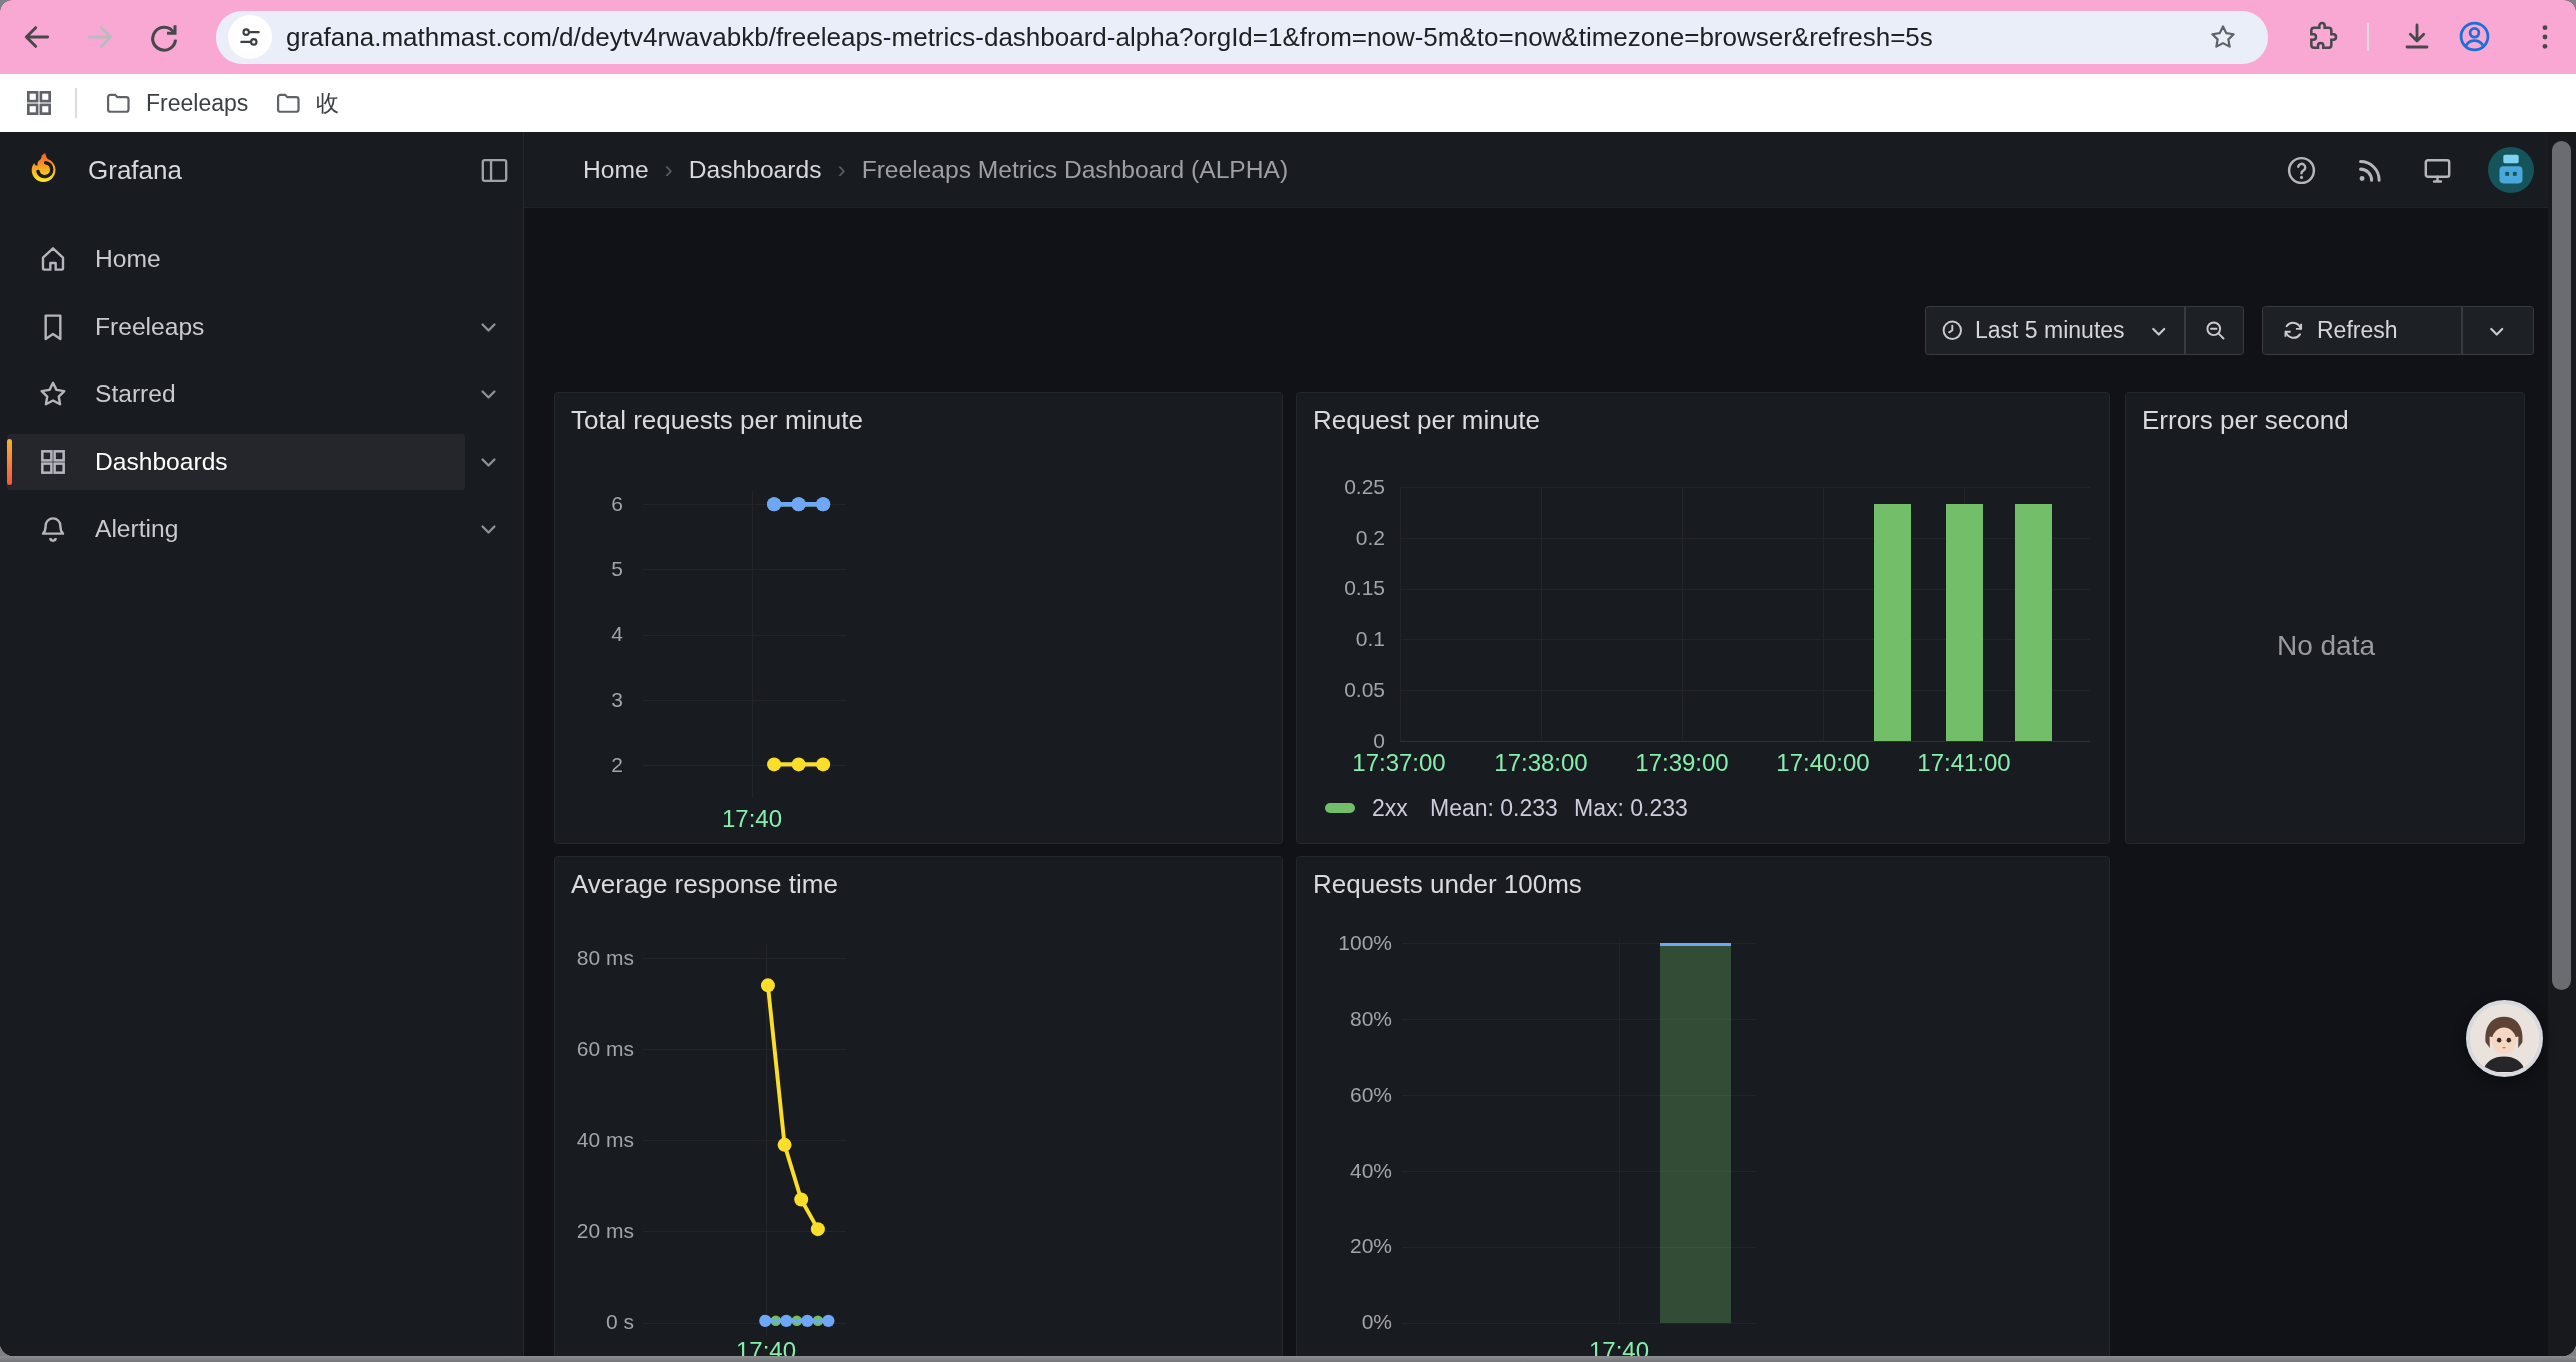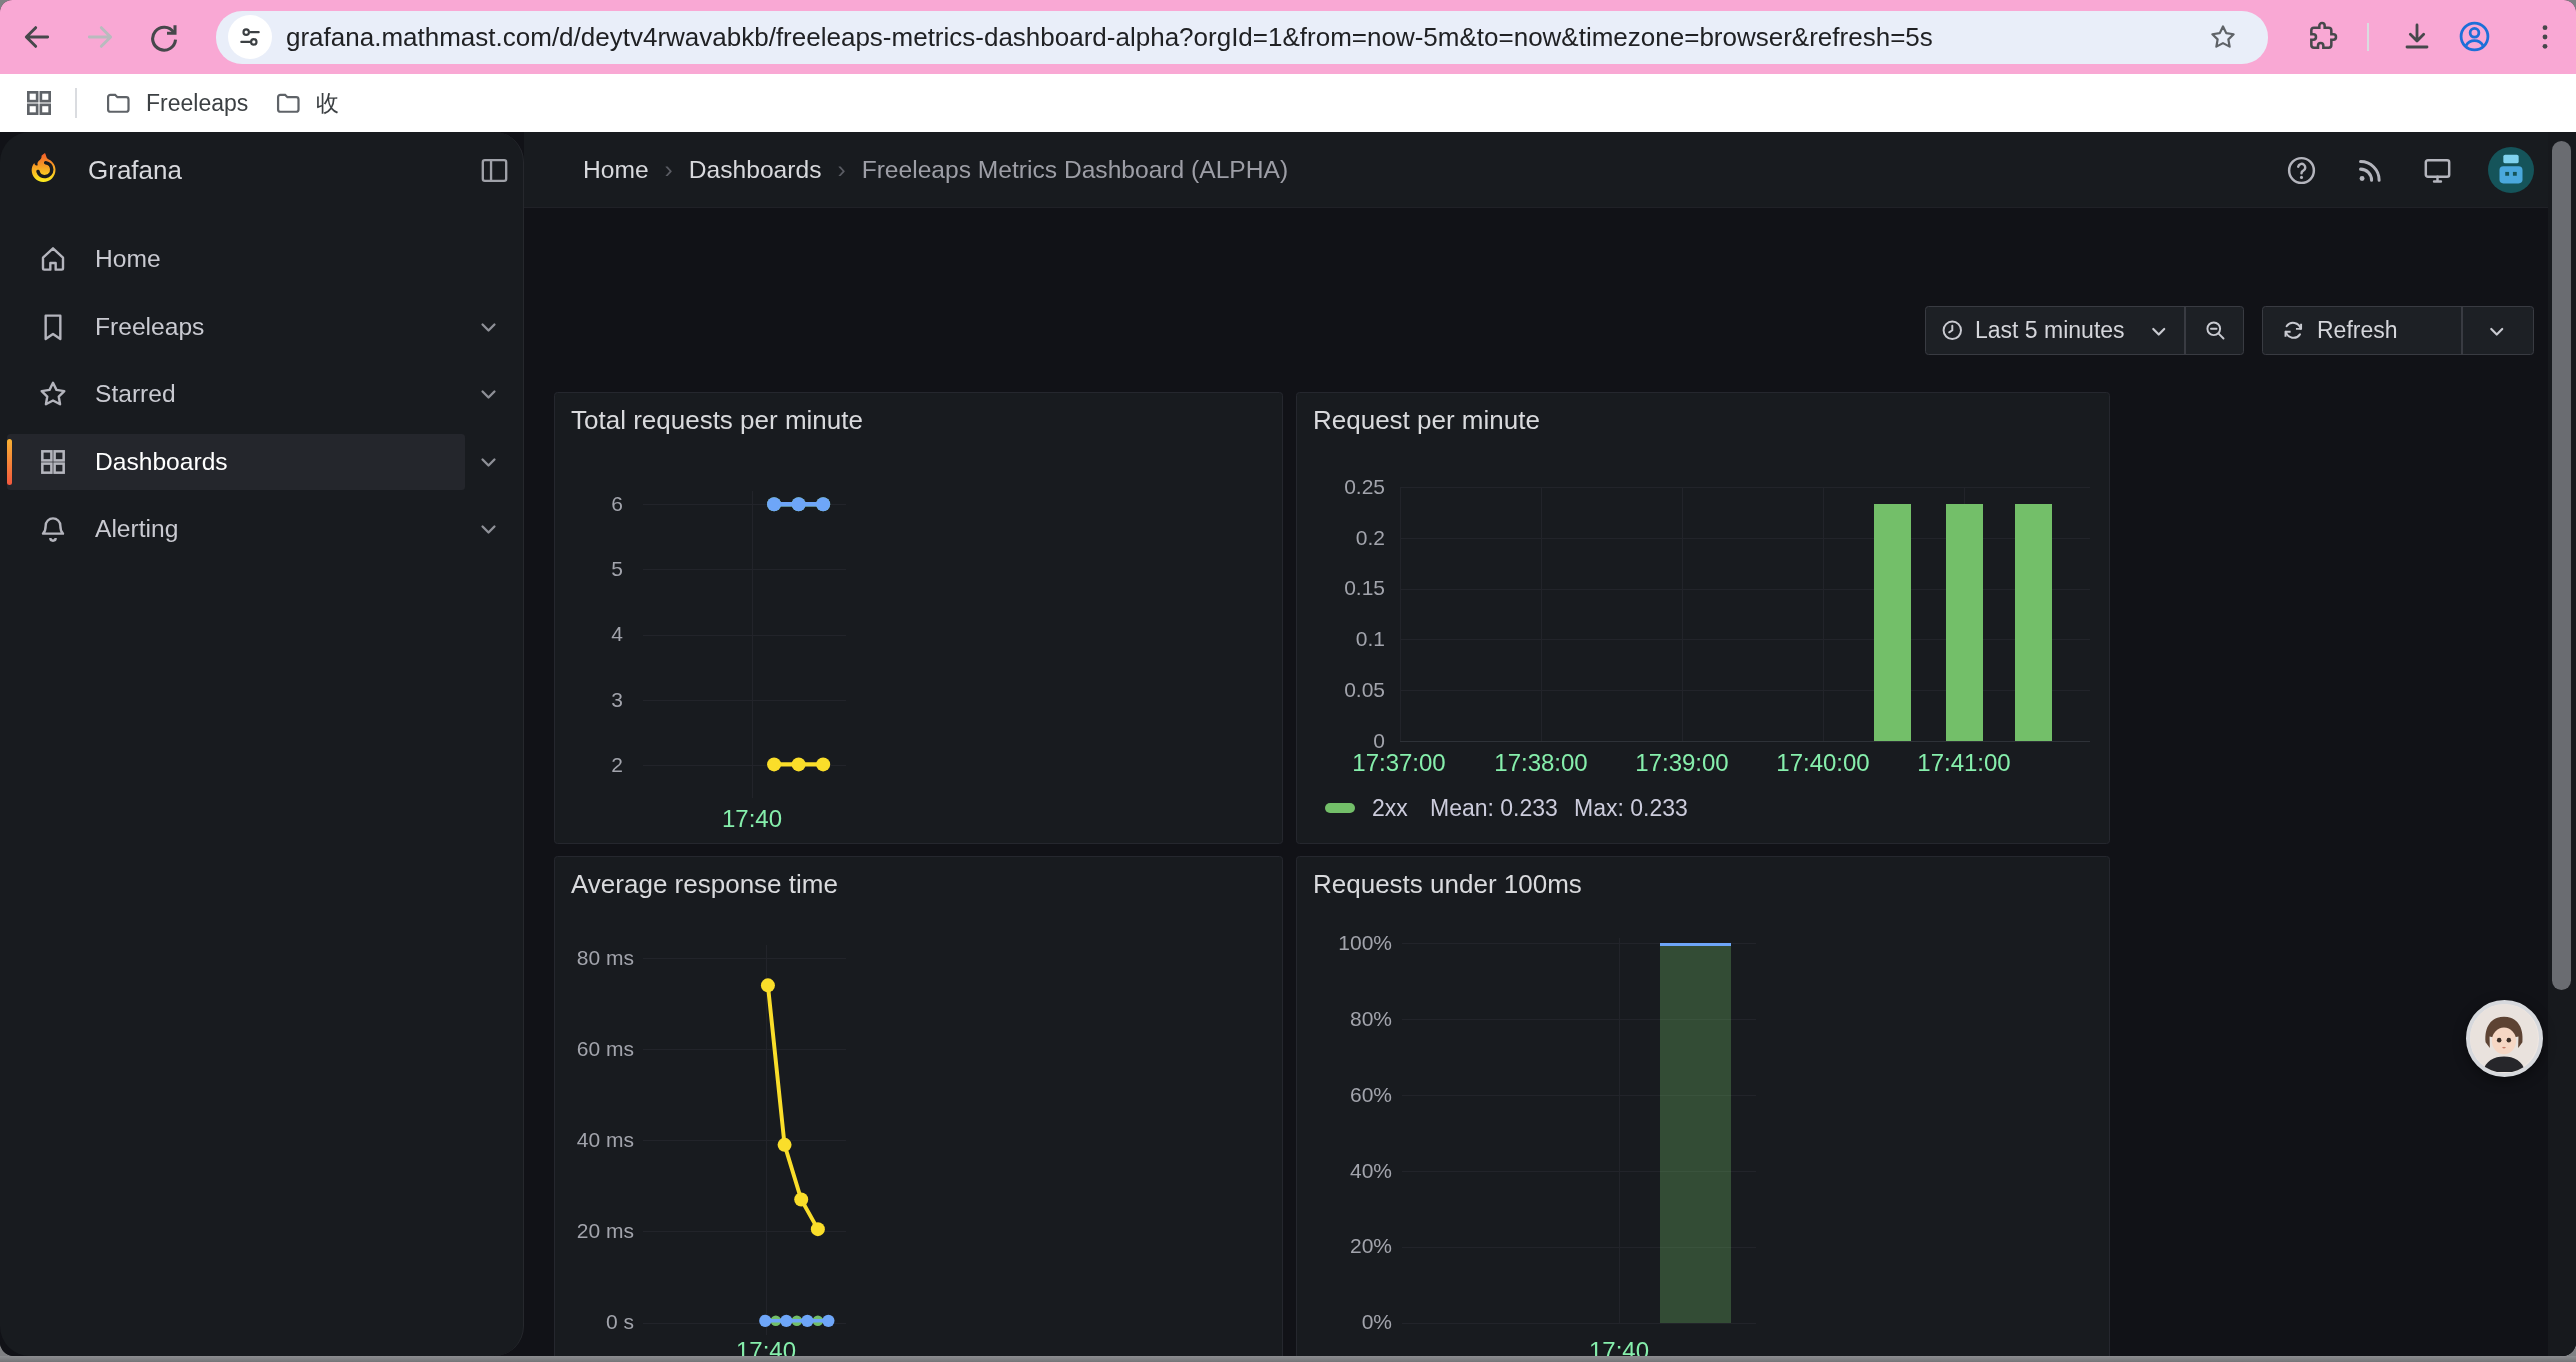--- a/index.html
+++ b/index.html
@@ -16,21 +16,21 @@
   #url-pill { left:216px; top:10.5px; width:2052px; height:53px; border-radius:26px; background:#e9eef9; }
   #tune-wrap { left:12.3px; top:4.4px; width:44px; height:44px; border-radius:22px; background:#ffffff; }
   #tune-wrap .ic { left:8.8px; top:8.8px; width:26px; height:26px; color:#3c4043; }
   #url-text { left:70px; top:0; height:53px; line-height:53px; font-size:26px; color:#202124; white-space:nowrap; }
   #bbookmarks { left:0; top:74px; width:2576px; height:58px; background:#ffffff; }
   .bm-label { font-size:23px; color:#3c4043; line-height:58px; }
   .vdiv { width:1.8px; background:#dadce0; }
 
   
   #gf { left:0; top:132px; width:2576px; height:1224px; background:#111217; }
-  #gf-sidebar { left:0; top:0; width:524px; height:1224px; background:#181b1f; border-right:0.9px solid #26282d;border-radius:30px; }
+  #gf-sidebar { left:0; top:0; width:524px; height:1224px; background:#181b1f; border-right:0.9px solid #26282d; }
   #gf-header { left:524px; top:0; width:2052px; height:76px; background:#181b1f; border-bottom:0.9px solid #202127; }
   #gf-subtoolbar { left:524px; top:76px; width:2052px; height:75px; background:#181b1f; border-bottom:0.9px solid #1e2025; }
   #brand-label { font-size:26px; font-weight:500; color:#d8d9dd; }
   .crumb { font-size:24.6px; color:#d8d9dd; white-space:nowrap; }
   .crumb.last { color:#9d9ea6; }
   .crumb-sep { font-size:24.6px; color:#5a5c63; padding:0 16px; }
   #search-box { left:1050px; top:13px; width:686px; height:51px; background:#101116; border:0.9px solid #2e3138;
     border-radius:7px; color:#8b8d98; }
   #search-box .ph { font-size:24px; line-height:49px; }
   .hicon { color:#b4b5bd; }
@@ -405,20 +405,24 @@
         <div class="abs bar" style="left: 577px; top: 111px; width: 37px; height: 237px; background: rgb(115, 191, 105);"></div>
         <div class="abs bar" style="left: 649px; top: 111px; width: 37px; height: 237px; background: rgb(115, 191, 105);"></div>
         <div class="abs bar" style="left: 718px; top: 111px; width: 37px; height: 237px; background: rgb(115, 191, 105);"></div>
         <div class="abs" style="left: 21px; top: 399px; width: 772px; height: 35px;">
           <div class="abs lg-pill" style="left: 7px; top: 10.5px; background: rgb(115, 191, 105);"></div>
           <div class="abs lg-cell" style="left: 54px; top: 2.6px;">2xx</div>
           <div class="abs lg-cell" style="left: 112px; top: 2.6px;">Mean: 0.233</div>
           <div class="abs lg-cell" style="left: 256px; top: 2.6px;">Max: 0.233</div>
         </div>
       </div>
+    <div id="panel-eps" class="abs panel" style="left:2125px;top:260px;width:400px;height:452px">
+        <div class="abs ptitle">Errors per second</div>
+        <div class="abs nodata" style="left: 0px; top: 237px; width: 400px; text-align: center;">No data</div>
+      </div>
     <div id="panel-art" class="abs panel" style="left:554px;top:724px;width:729px;height:507px">
         <div class="abs ptitle">Average response time</div>
         <div class="abs ytick" style="left: 0px; top: 88px; width: 79px; height: 26px; line-height: 26px;">80 ms</div>
         <div class="abs gridline-h" style="left: 88px; top: 101px; width: 203px;"></div>
         <div class="abs ytick" style="left: 0px; top: 179px; width: 79px; height: 26px; line-height: 26px;">60 ms</div>
         <div class="abs gridline-h" style="left: 88px; top: 192px; width: 203px;"></div>
         <div class="abs ytick" style="left: 0px; top: 270px; width: 79px; height: 26px; line-height: 26px;">40 ms</div>
         <div class="abs gridline-h" style="left: 88px; top: 283px; width: 203px;"></div>
         <div class="abs ytick" style="left: 0px; top: 361px; width: 79px; height: 26px; line-height: 26px;">20 ms</div>
         <div class="abs gridline-h" style="left: 88px; top: 374px; width: 203px;"></div>

